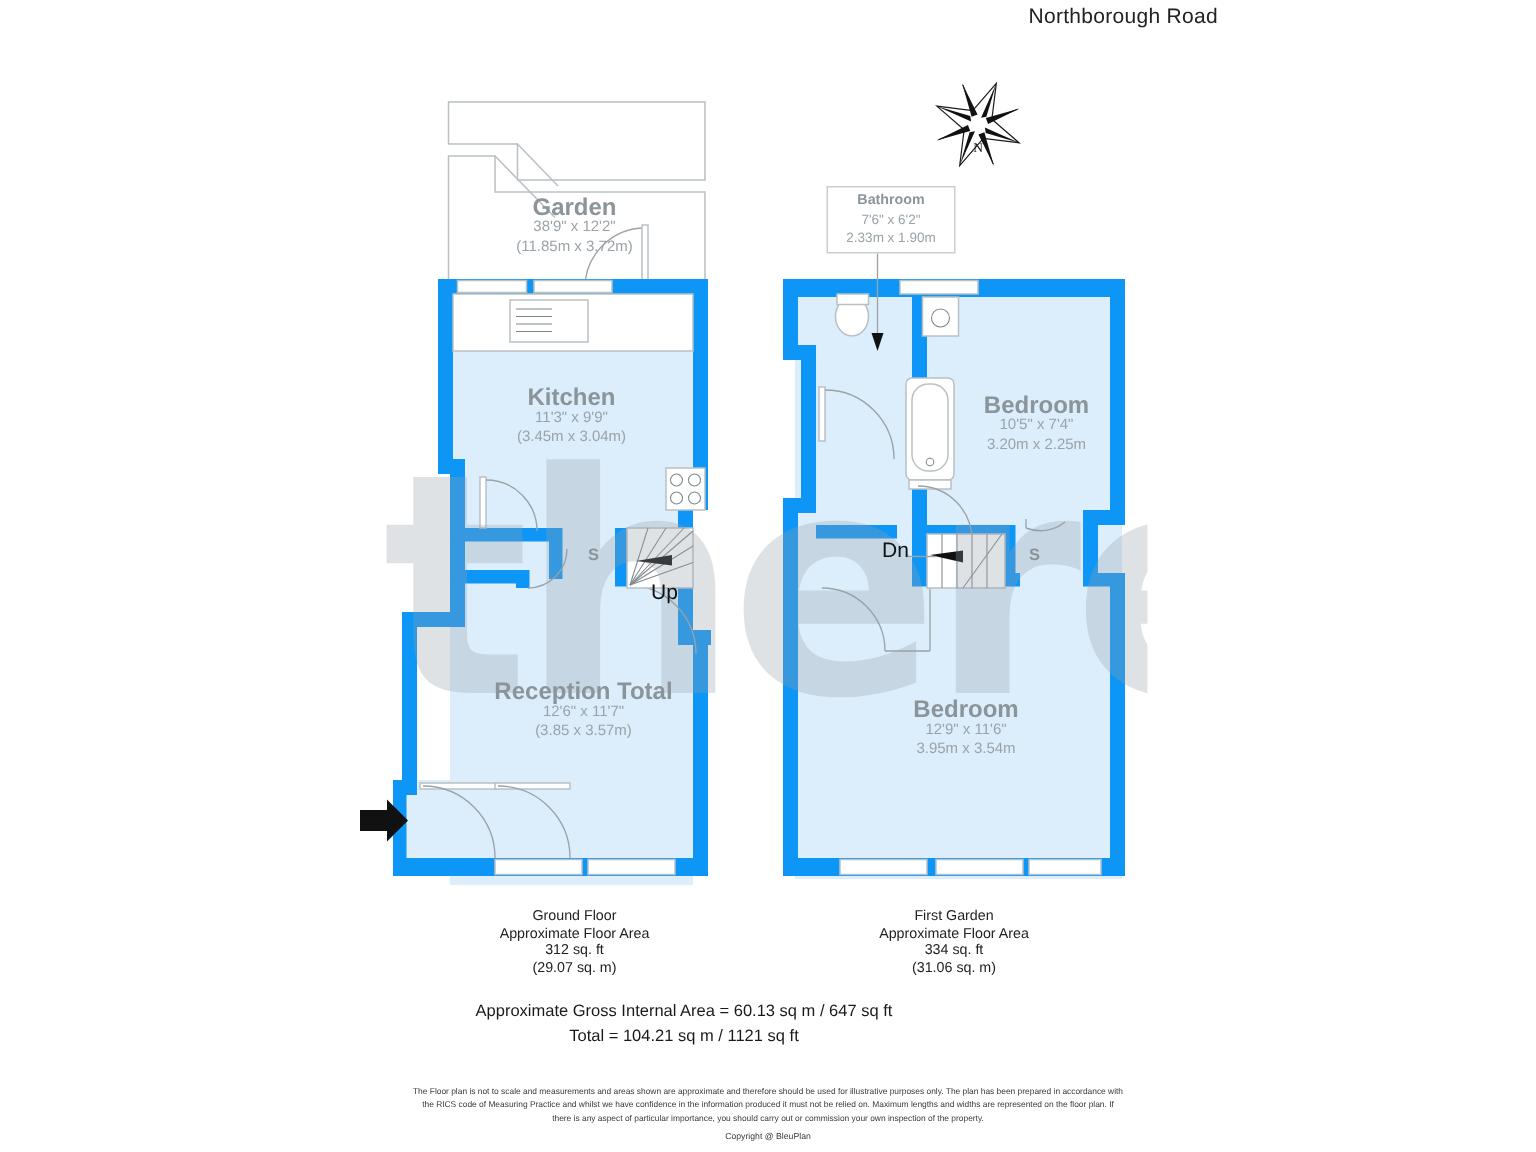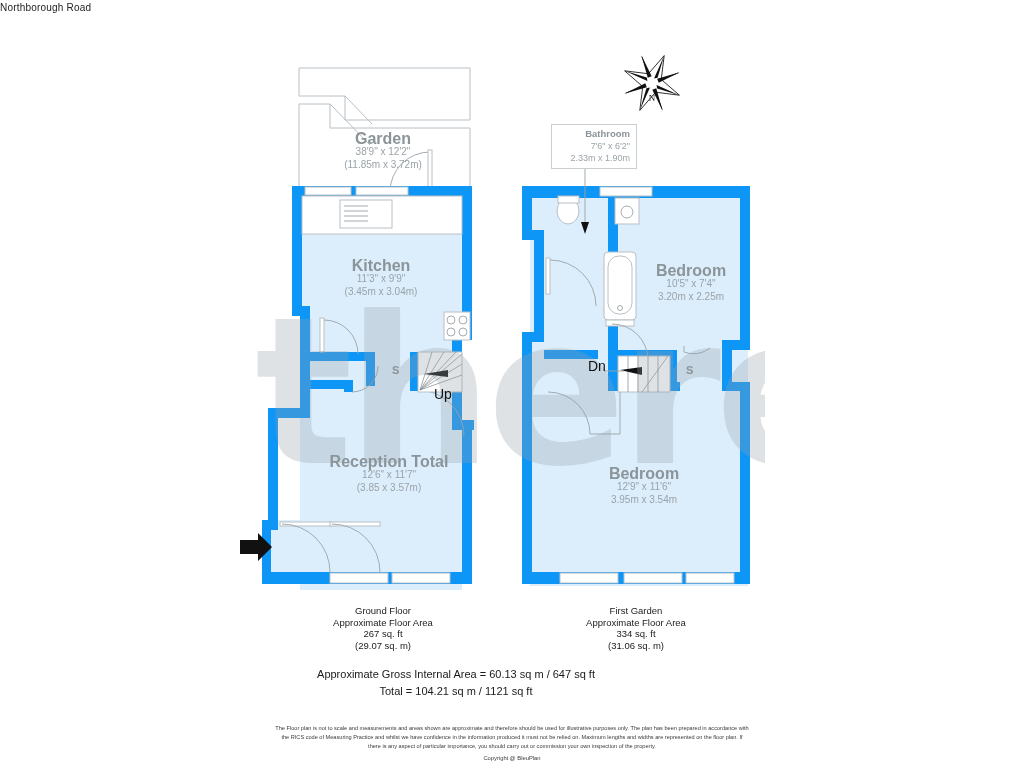--- a/index.html
+++ b/index.html
@@ -5,33 +5,33 @@
   html,body{margin:0;padding:0;}
   body{
     width:1024px;height:768px;background:#ffffff;
     font-family:"Liberation Sans","DejaVu Sans",sans-serif;
     color:#333;overflow:hidden;position:relative;
   }
   #stage{position:absolute;left:0;top:0;width:1024px;height:768px;}
   svg.plan{position:absolute;left:0;top:0;width:1024px;height:768px;}
 
   .title{
-    position:absolute;top:0px;left:0;width:812px;text-align:left;
-    font-size:10px;color:#222;letter-spacing:.2px;
+    position:absolute;top:0px;left:0;width:812px;text-align:right;
+    font-size:14px;color:#222;letter-spacing:.2px;
   }
 
   
   .roomlabel{position:absolute;text-align:center;line-height:13px;}
   .roomlabel .nm{font-size:16px;font-weight:bold;color:#8b9499;}
   .roomlabel .d1{font-size:10px;color:#9aa3a8;}
   .roomlabel .d2{font-size:10px;color:#9aa3a8;}
 
   .callout{
     position:absolute;border:1px solid #c9ced1;background:#fff;
-    text-align:right;padding:3px 6px 4px 6px;line-height:12px;
+    text-align:center;padding:3px 6px 4px 6px;line-height:12px;
   }
   .callout .nm{font-size:9.5px;font-weight:bold;color:#8b9499;}
   .callout .d1,.callout .d2{font-size:9px;color:#9aa3a8;}
 
   .glyph{position:absolute;font-size:13px;color:#111;}
 
   .floorcap{
     position:absolute;text-align:center;font-size:9.5px;color:#222;line-height:11.5px;
   }
   .summary{
@@ -297,21 +297,21 @@
   </div>
 
   <div class="glyph" style="left:392px;top:364px;font-size:11px;color:#8b9499;font-weight:bold">S</div>
   <div class="glyph" style="left:434px;top:386px;font-size:14px">Up</div>
   <div class="glyph" style="left:588px;top:358px;font-size:14px">Dn</div>
   <div class="glyph" style="left:686px;top:364px;font-size:11px;color:#8b9499;font-weight:bold">S</div>
 
   <div class="floorcap" style="left:283px;top:605px;width:200px">
     <div>Ground Floor</div>
     <div>Approximate Floor Area</div>
-    <div>267 sq. ft</div>
+    <div>312 sq. ft</div>
     <div>(29.07 sq. m)</div>
   </div>
 
   <div class="floorcap" style="left:536px;top:605px;width:200px">
     <div>First Garden</div>
     <div>Approximate Floor Area</div>
     <div>334 sq. ft</div>
     <div>(31.06 sq. m)</div>
   </div>
 

